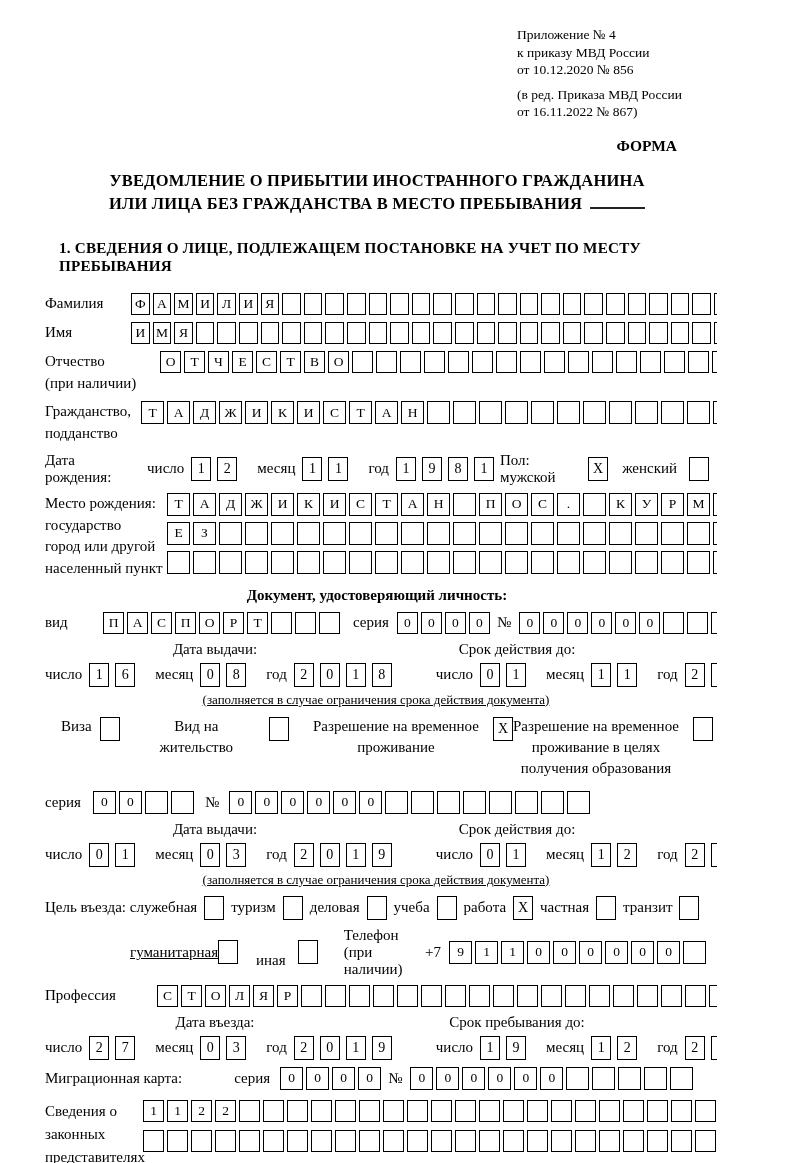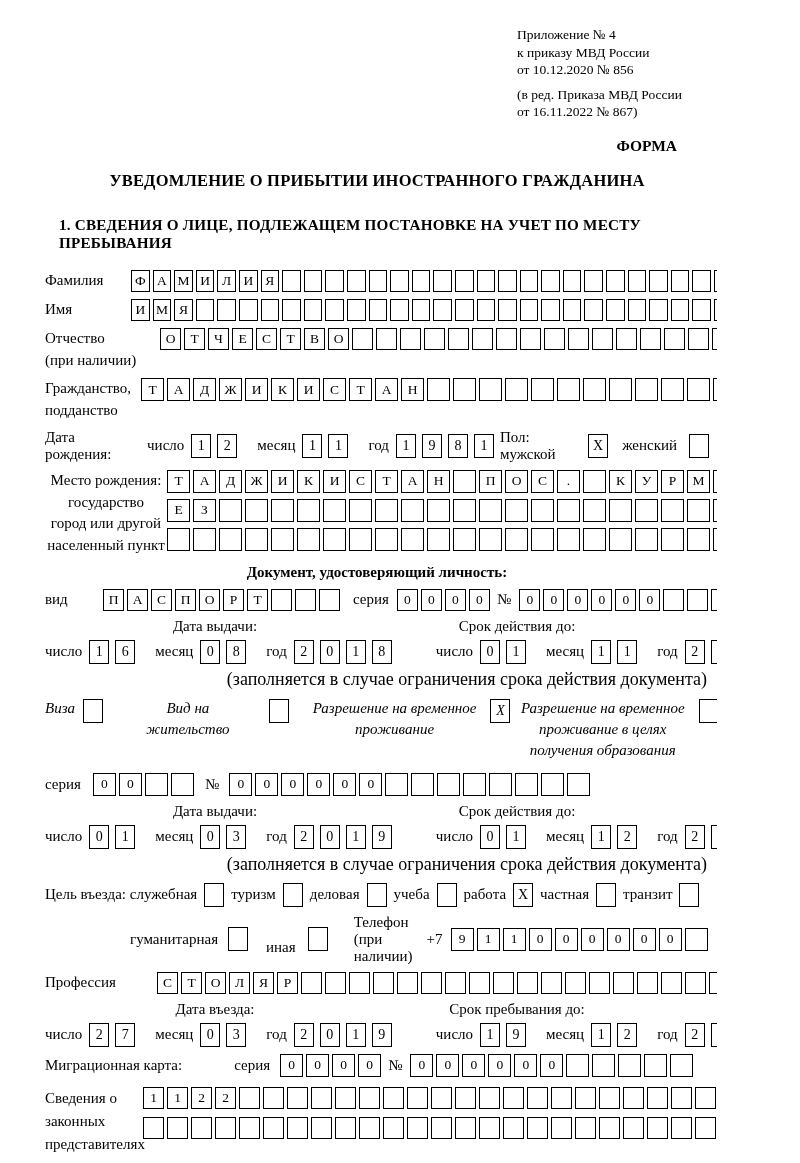--- a/index.html
+++ b/index.html
@@ -13,21 +13,21 @@
   .uline{display:inline-block;width:55px;border-bottom:2.2px solid #222;height:13px;margin-left:8px;}
   .section{font-weight:bold;font-size:15.2px;letter-spacing:.2px;margin:24px 0 18px;padding-left:14px;}
 
   .row{display:flex;align-items:center;margin-bottom:7px;}
   .row.top{align-items:flex-start;}
   .lbl{flex:none;}
   .stack{display:flex;flex-direction:column;line-height:1.45;flex:none;}
   .w86{width:86px;}
   .w115{width:115px;}
   .w96{width:96px;}
-  .w122{width:122px;text-align:center;}
+  .w122{width:122px;}
   .w98{width:98px;}
   .w58{width:58px;}
   .w112{width:112px;}
 
   .cells{display:flex;flex:none;}
   .cell{box-sizing:border-box;flex:none;display:flex;align-items:center;justify-content:center;
         border:1.4px solid #000;height:22px;font-size:13.5px;margin-right:3px;background:#fff;}
   .sm .cell{width:18.6px;}
   .md .cell{width:21px;}
   .lg .cell{width:23px;height:23px;}
@@ -38,24 +38,24 @@
         border:1.4px solid #000;width:20px;height:24px;font-size:14px;background:#fff;}
 
   .center-b{font-weight:bold;text-align:center;margin:2px 0 8px;}
   .dual{display:flex;margin-bottom:5px;}
   .dual .l{width:340px;text-align:center;}
   .dual .r{flex:1;text-align:center;padding-right:60px;}
   .dgroup{display:flex;align-items:center;flex:none;}
   .dgroup .t{margin-right:7px;}
   .dgroup .t2{margin:0 7px 0 14px;}
   .drow .right{margin-left:38px;}
-  .note{font-size:18px;text-align:right;padding-right:2px;margin:-2px 0 8px;}
+  .note{font-size:13px;text-align:center;padding-right:2px;margin:-2px 0 8px;text-decoration:underline;}
   .para{line-height:1.55;margin-bottom:4px;}
 
-  .vrow{display:flex;align-items:flex-start;margin:6px 0 12px;font-style:italic;}
+  .vrow{display:flex;align-items:flex-start;margin:6px 16px 12px;}
   .vitem{display:flex;align-items:flex-start;}
   .vitem .txt{text-align:center;line-height:1.4;}
   .gap8{width:8px;flex:none;}.gap14{width:14px;flex:none;}.gap20{width:20px;flex:none;}.gap24{width:24px;flex:none;}
   .mt2{margin-top:1px;}
   .ml60{margin-left:52px;}
   .mr6{margin-right:6px;}
   .indent85{width:85px;flex:none;}
 </style>
 </head>
 <body>
@@ -68,20 +68,21 @@
     <div>от 10.12.2020 № 856</div>
     <div class="gap"></div>
     <div>(в ред. Приказа МВД России</div>
     <div>от 16.11.2022 № 867)</div>
   </div>
 
   <div class="forma">ФОРМА</div>
 
   <div class="title">
     <div>УВЕДОМЛЕНИЕ О ПРИБЫТИИ ИНОСТРАННОГО ГРАЖДАНИНА</div>
+    <div><span>ИЛИ ЛИЦА БЕЗ ГРАЖДАНСТВА В МЕСТО ПРЕБЫВАНИЯ</span><span class="uline"></span></div>
   </div>
 
   <div class="section">1. СВЕДЕНИЯ О ЛИЦЕ, ПОДЛЕЖАЩЕМ ПОСТАНОВКЕ НА УЧЕТ ПО МЕСТУ ПРЕБЫВАНИЯ</div>
 
   <div class="row">
     <span class="lbl w86">Фамилия</span>
     <span class="cells sm">
         <span class="cell">Ф</span>
         <span class="cell">А</span>
         <span class="cell">М</span>
@@ -546,21 +547,21 @@
     <span class="t">работа</span>
     <span class="cbox">X</span>
     <span class="t">частная</span>
     <span class="cbox"></span>
     <span class="t">транзит</span>
     <span class="cbox"></span>
   </div>
 
   <div class="row">
     <span class="indent85"></span>
-    <span class="t" style="margin-right:10px;">гуманитарная</span>
+    <span class="t" style="text-decoration:underline;">гуманитарная</span>
     <span class="cbox"></span>
     <span class="t" style="margin:16px 12px 0 18px;">иная</span>
     <span class="cbox"></span>
     <span class="t" style="margin:0 14px 0 26px;">Телефон (при наличии)</span>
     <span class="t" style="margin-right:8px;">+7</span>
     <span class="cells lg">
         <span class="cell">9</span>
         <span class="cell">1</span>
         <span class="cell">1</span>
         <span class="cell">0</span>

